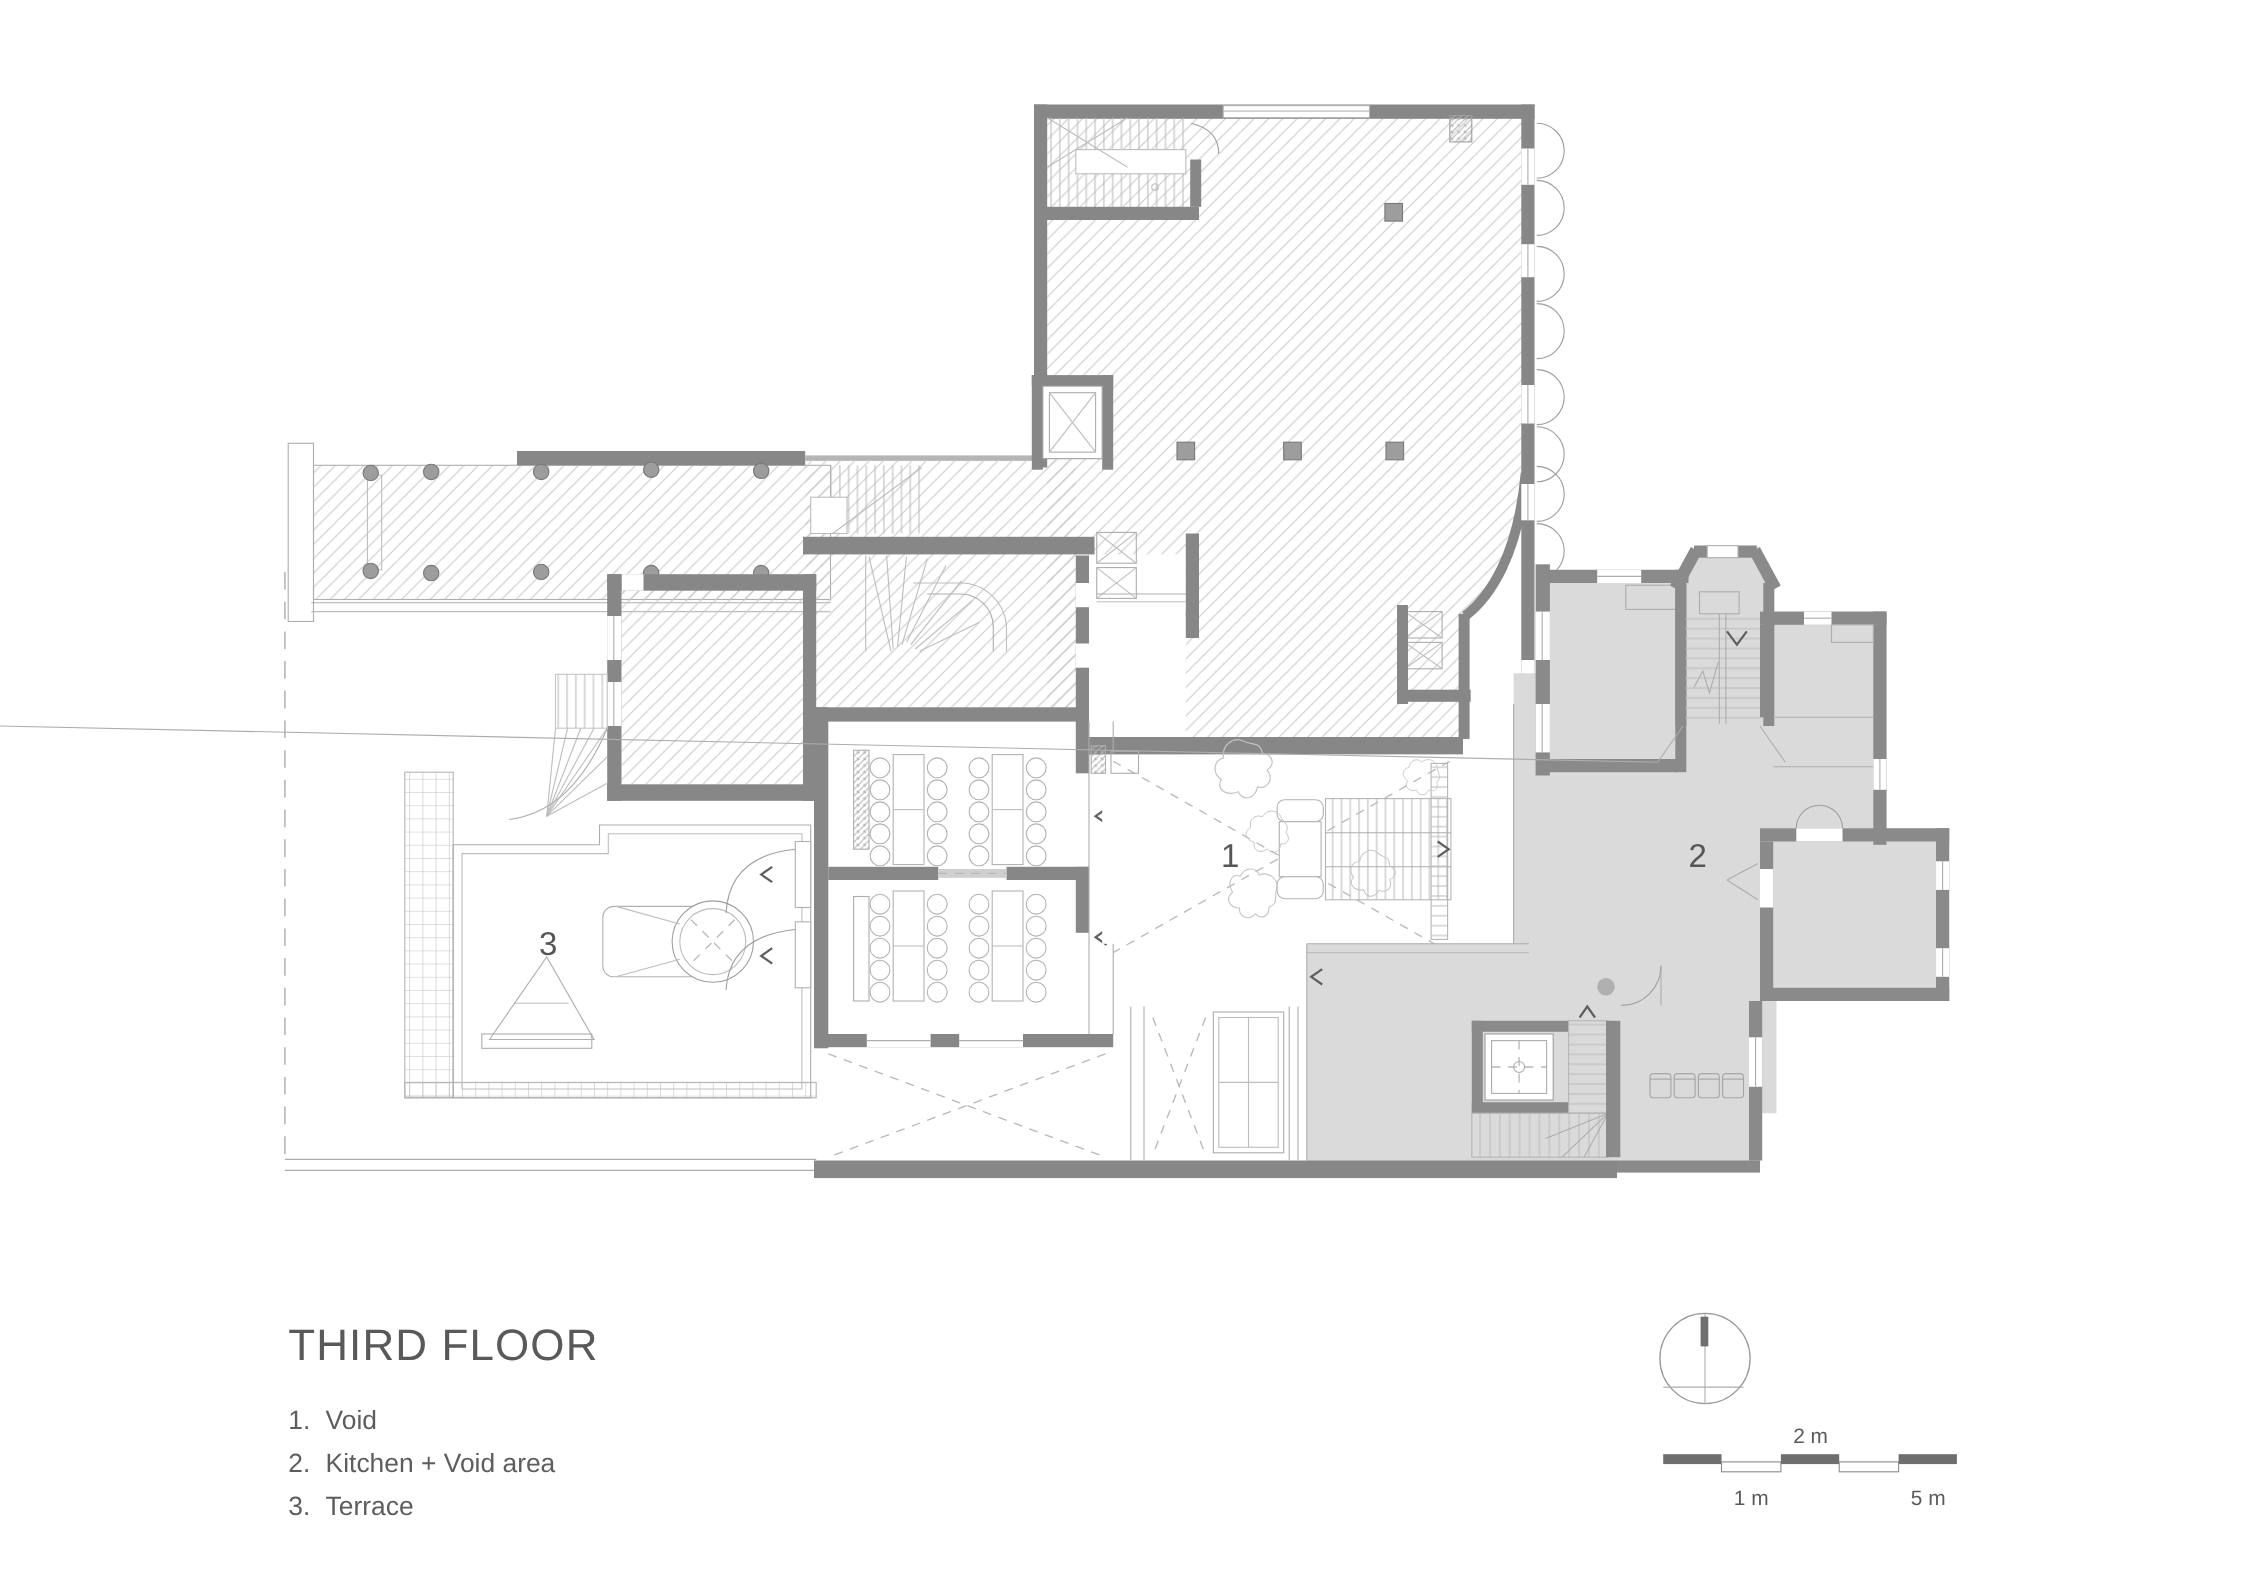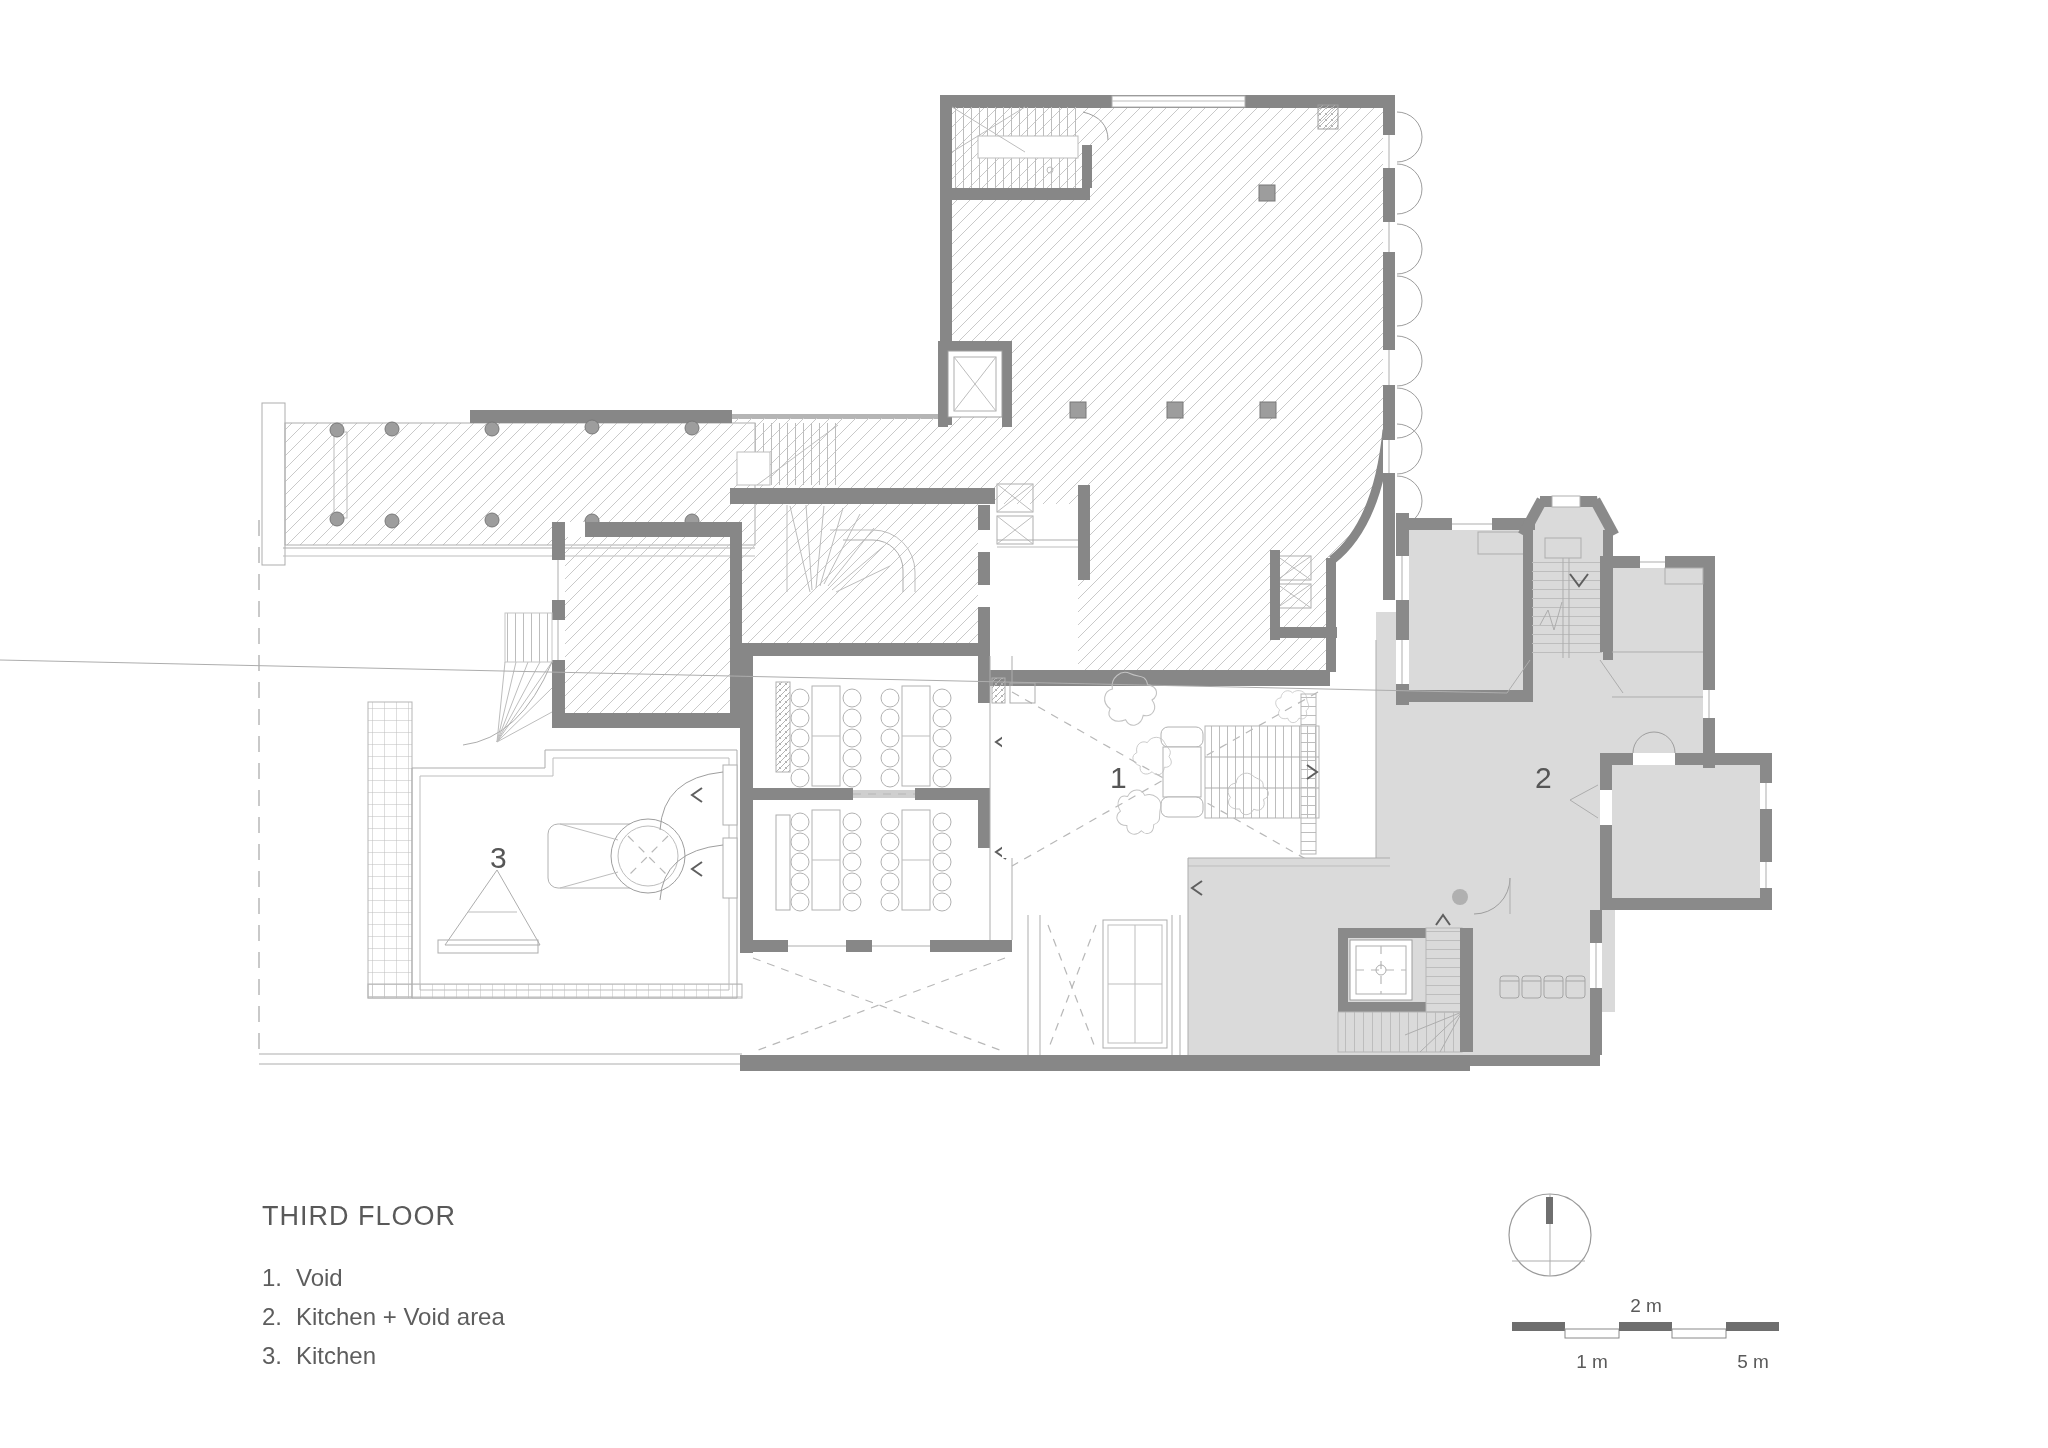--- a/index.html
+++ b/index.html
@@ -15,21 +15,21 @@
   .furn{stroke:#b2b2b2;stroke-width:1;fill:#ffffff;}
   .dash{stroke:#b8b8b8;stroke-width:1.2;fill:none;stroke-dasharray:8 7;}
   .pdash{stroke:#b3b3b3;stroke-width:1.4;fill:none;stroke-dasharray:16 11;}
   .arc{stroke:#9e9e9e;stroke-width:1;fill:none;}
   .chev{stroke:#5f5f5f;stroke-width:2;fill:none;}
   .col{fill:#9d9d9d;stroke:#787878;stroke-width:1;}
   .plantl{stroke:#c3c3c3;stroke-width:1;fill:none;}
   .lbl{font-size:30px;fill:#565656;}
   .slbl{font-size:19px;fill:#5a5a5a;}
   #title-block{position:absolute;left:262px;top:1201px;color:#595959;}
-  #page-title{font-size:27px;letter-spacing:1px;}
+  #page-title{font-size:40px;letter-spacing:1px;}
   #legend{margin-top:32px;font-size:24px;color:#5d5d5d;}
   .legend-row{display:flex;margin-bottom:11px;}
   .legend-num{width:34px;}
 </style>
 </head>
 <body>
 
 <div id="page">
 <svg width="2048" height="1448" viewBox="0 0 2048 1448">
   <defs>
@@ -532,17 +532,17 @@
     <div class="legend-row">
       <span class="legend-num">1.</span>
       <span>Void</span>
     </div>
     <div class="legend-row">
       <span class="legend-num">2.</span>
       <span>Kitchen + Void area</span>
     </div>
     <div class="legend-row">
       <span class="legend-num">3.</span>
-      <span>Kitchen</span>
+      <span>Terrace</span>
     </div>
   </div>
 </div>
 </div>
 
 </body></html>

